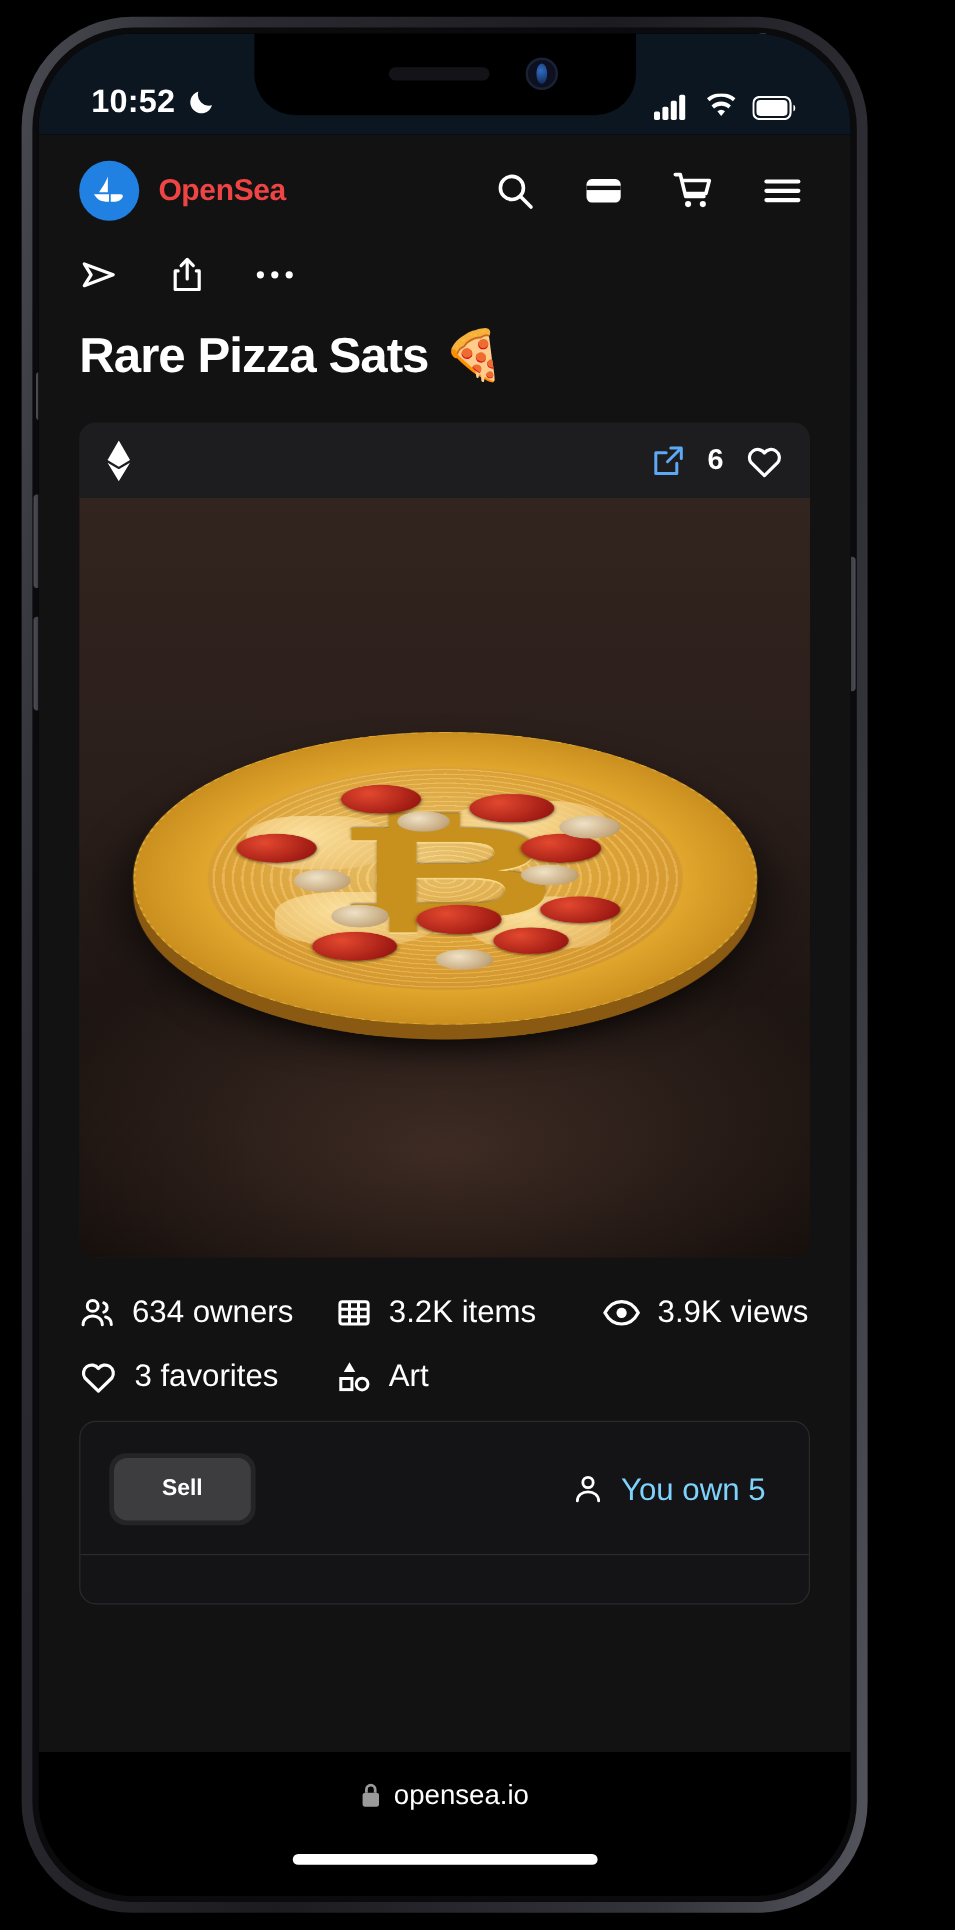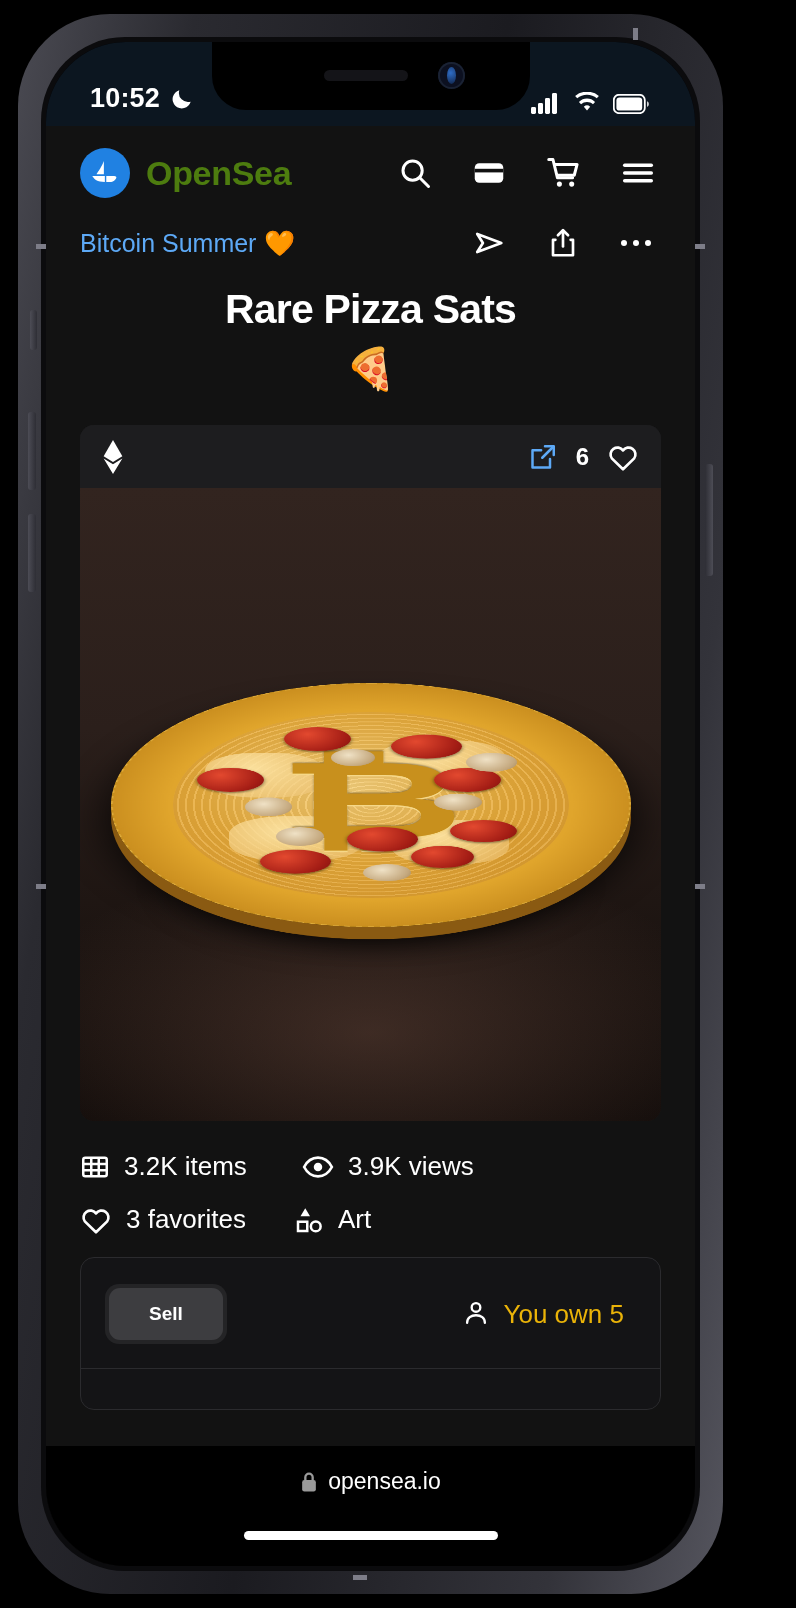--- a/index.html
+++ b/index.html
@@ -8,21 +8,21 @@
     font-family:"Liberation Sans", sans-serif;
   }
 
   
   .stage{ position:relative; width:796px; height:1608px; background:#000; }
 
   .phone{
     position:absolute; left:18px; top:14px; width:705px; height:1580px;
     border-radius:92px;
     background:linear-gradient(100deg,#4a4a52 0%,#2a2a30 18%,#1b1b20 50%,#33333a 82%,#55555e 100%);
-    padding:23px;
+    padding:9px;
   }
   .phone-inner{
     width:100%; height:100%; border-radius:84px;
     background:#0b0b0d; padding:5px;
   }
   .screen{
     position:relative; width:100%; height:100%;
     border-radius:80px; overflow:hidden; background:#000;
   }
 
@@ -66,33 +66,33 @@
 
   
   .page{ height:calc(100% - 84px); background:#121212; position:relative; overflow:hidden; }
 
   
   .os-header{ display:flex; align-items:center; justify-content:space-between;
               padding:22px 34px 14px 34px; }
   .brand{ display:flex; align-items:center; gap:16px; }
   .logo{ width:50px; height:50px; border-radius:50%; background:#2081e2;
          display:flex; align-items:center; justify-content:center; }
-  .brand-name{ color:#4d7c0f; font-size:34px; font-weight:700; letter-spacing:-.3px; }
+  .brand-name{ color:#ef4444; font-size:25px; font-weight:700; letter-spacing:-.3px; }
   .hdr-icons{ display:flex; align-items:center; gap:38px; padding-right:4px; }
   .hic{ display:flex; align-items:center; justify-content:center; }
 
   
   .crumb-row{ display:flex; align-items:center; justify-content:space-between;
               padding:14px 34px 4px 34px; }
   .crumb{ color:#5da9f6; font-size:25px; display:flex; align-items:center; gap:8px; }
   .crumb-actions{ display:flex; align-items:center; gap:40px; padding-right:8px; }
 
   
   .title{ color:#fff; font-size:41px; font-weight:700; letter-spacing:-.8px;
-          padding:22px 34px 0 34px; display:flex; align-items:center; gap:12px;flex-direction:column; }
+          padding:22px 34px 0 34px; display:flex; align-items:center; gap:12px; }
 
   
   .nft-card{ margin:32px 34px 0 34px; background:#1d1d1f;
              border-radius:14px; overflow:hidden; }
   .nft-bar{ height:63px; display:flex; align-items:center;
             justify-content:space-between; padding:0 22px; background:#1d1d1f; }
   .nft-bar-right{ display:flex; align-items:center; gap:18px; }
   .fav-count{ color:#fff; font-size:24px; font-weight:600; }
   .nft-art{ position:relative; width:100%; height:633px; overflow:hidden;
             background:radial-gradient(ellipse 70% 55% at 50% 42%, #3a2a24 0%, #2a1d19 45%, #150f0d 100%); }
@@ -140,21 +140,21 @@
 
   
   .panel{ margin:22px 34px 0 34px; border:1px solid #2b2b2e;
           border-radius:14px; background:#141416; }
   .panel-top{ display:flex; align-items:center; justify-content:space-between;
               padding:26px 24px 24px 24px; }
   .seg{ display:inline-flex; background:#242426; border-radius:14px; padding:4px; }
   .seg-btn{ padding:15px 40px; border-radius:11px; font-size:19px;
             font-weight:700; color:#9a9a9e; }
   .seg-btn.active{ background:#3d3d40; color:#fff; }
-  .own{ display:flex; gap:14px; color:#eab308; font-size:26px;
+  .own{ display:flex; align-items:center; gap:14px; color:#7dd3fc; font-size:26px;
         padding-right:12px; }
   .panel-divider{ height:1px; background:#2b2b2e; }
   .panel-bottom{ height:40px; }
 
   
   .safari{ position:absolute; left:0; right:0; bottom:0; height:120px;
            background:#000000; }
   .url{ display:flex; align-items:center; justify-content:center; gap:10px;
         color:#fff; font-size:23px; padding-top:22px; }
   .home-bar{ position:absolute; left:50%; bottom:26px; transform:translateX(-50%);
@@ -258,24 +258,20 @@
                 <svg width="38" height="38" viewBox="0 0 24 24">
                   <rect x="2.5" y="6" width="19" height="2.2" rx="1.1" fill="#fff"></rect>
                   <rect x="2.5" y="10.9" width="19" height="2.2" rx="1.1" fill="#fff"></rect>
                   <rect x="2.5" y="15.8" width="19" height="2.2" rx="1.1" fill="#fff"></rect>
                 </svg>
               </span>
             </div>
           </div>
 
           <div class="crumb-row">
-            <div class="crumb">
-              <span>Bitcoin Summer</span>
-              <span>🧡</span>
-            </div>
             <div class="crumb-actions">
               <span class="hic">
                 <svg width="34" height="34" viewBox="0 0 24 24">
                   <path d="M3 5.6l17 6.4-17 6.4 4-6.4z" fill="none" stroke="#fff" stroke-width="1.9" stroke-linejoin="round"></path>
                 </svg>
               </span>
               <span class="hic">
                 <svg width="32" height="34" viewBox="0 0 24 24">
                   <path d="M12 2.6v12" fill="none" stroke="#fff" stroke-width="2" stroke-linecap="round"></path>
                   <path d="M8.2 6.2L12 2.4l3.8 3.8" fill="none" stroke="#fff" stroke-width="2" stroke-linecap="round" stroke-linejoin="round"></path>
@@ -348,20 +344,30 @@
                   <div class="top mush" style="left:26%; top:62%; width:12%; height:10%;"></div>
                   <div class="top mush" style="left:66%; top:44%; width:12%; height:9%;"></div>
                   <div class="top mush" style="left:48%; top:82%; width:12%; height:9%;"></div>
                 </div>
               </div>
             </div>
           </div>
 
           <div class="stats">
             <div class="stat-row">
+              <div class="stat s1">
+                <span>
+                  <svg width="30" height="30" viewBox="0 0 24 24">
+                    <circle cx="9" cy="7.4" r="3.6" fill="none" stroke="#fff" stroke-width="2"></circle>
+                    <path d="M2.6 20c0-3.6 2.9-5.8 6.4-5.8s6.4 2.2 6.4 5.8" fill="none" stroke="#fff" stroke-width="2" stroke-linecap="round"></path>
+                    <path d="M16.4 5.4a3.3 3.3 0 0 1 0 6.2M17.6 14.8c2.3.6 3.8 2.5 3.8 5" fill="none" stroke="#fff" stroke-width="2" stroke-linecap="round"></path>
+                  </svg>
+                </span>
+                <span>634 owners</span>
+              </div>
               <div class="stat s2">
                 <span>
                   <svg width="30" height="30" viewBox="0 0 24 24">
                     <rect x="2.6" y="4.6" width="18.8" height="14.8" rx="1.6" fill="none" stroke="#fff" stroke-width="2"></rect>
                     <line x1="2.6" y1="9.6" x2="21.4" y2="9.6" stroke="#fff" stroke-width="2"></line>
                     <line x1="2.6" y1="14.6" x2="21.4" y2="14.6" stroke="#fff" stroke-width="2"></line>
                     <line x1="9" y1="4.6" x2="9" y2="19.4" stroke="#fff" stroke-width="2"></line>
                     <line x1="15" y1="4.6" x2="15" y2="19.4" stroke="#fff" stroke-width="2"></line>
                   </svg>
                 </span>

